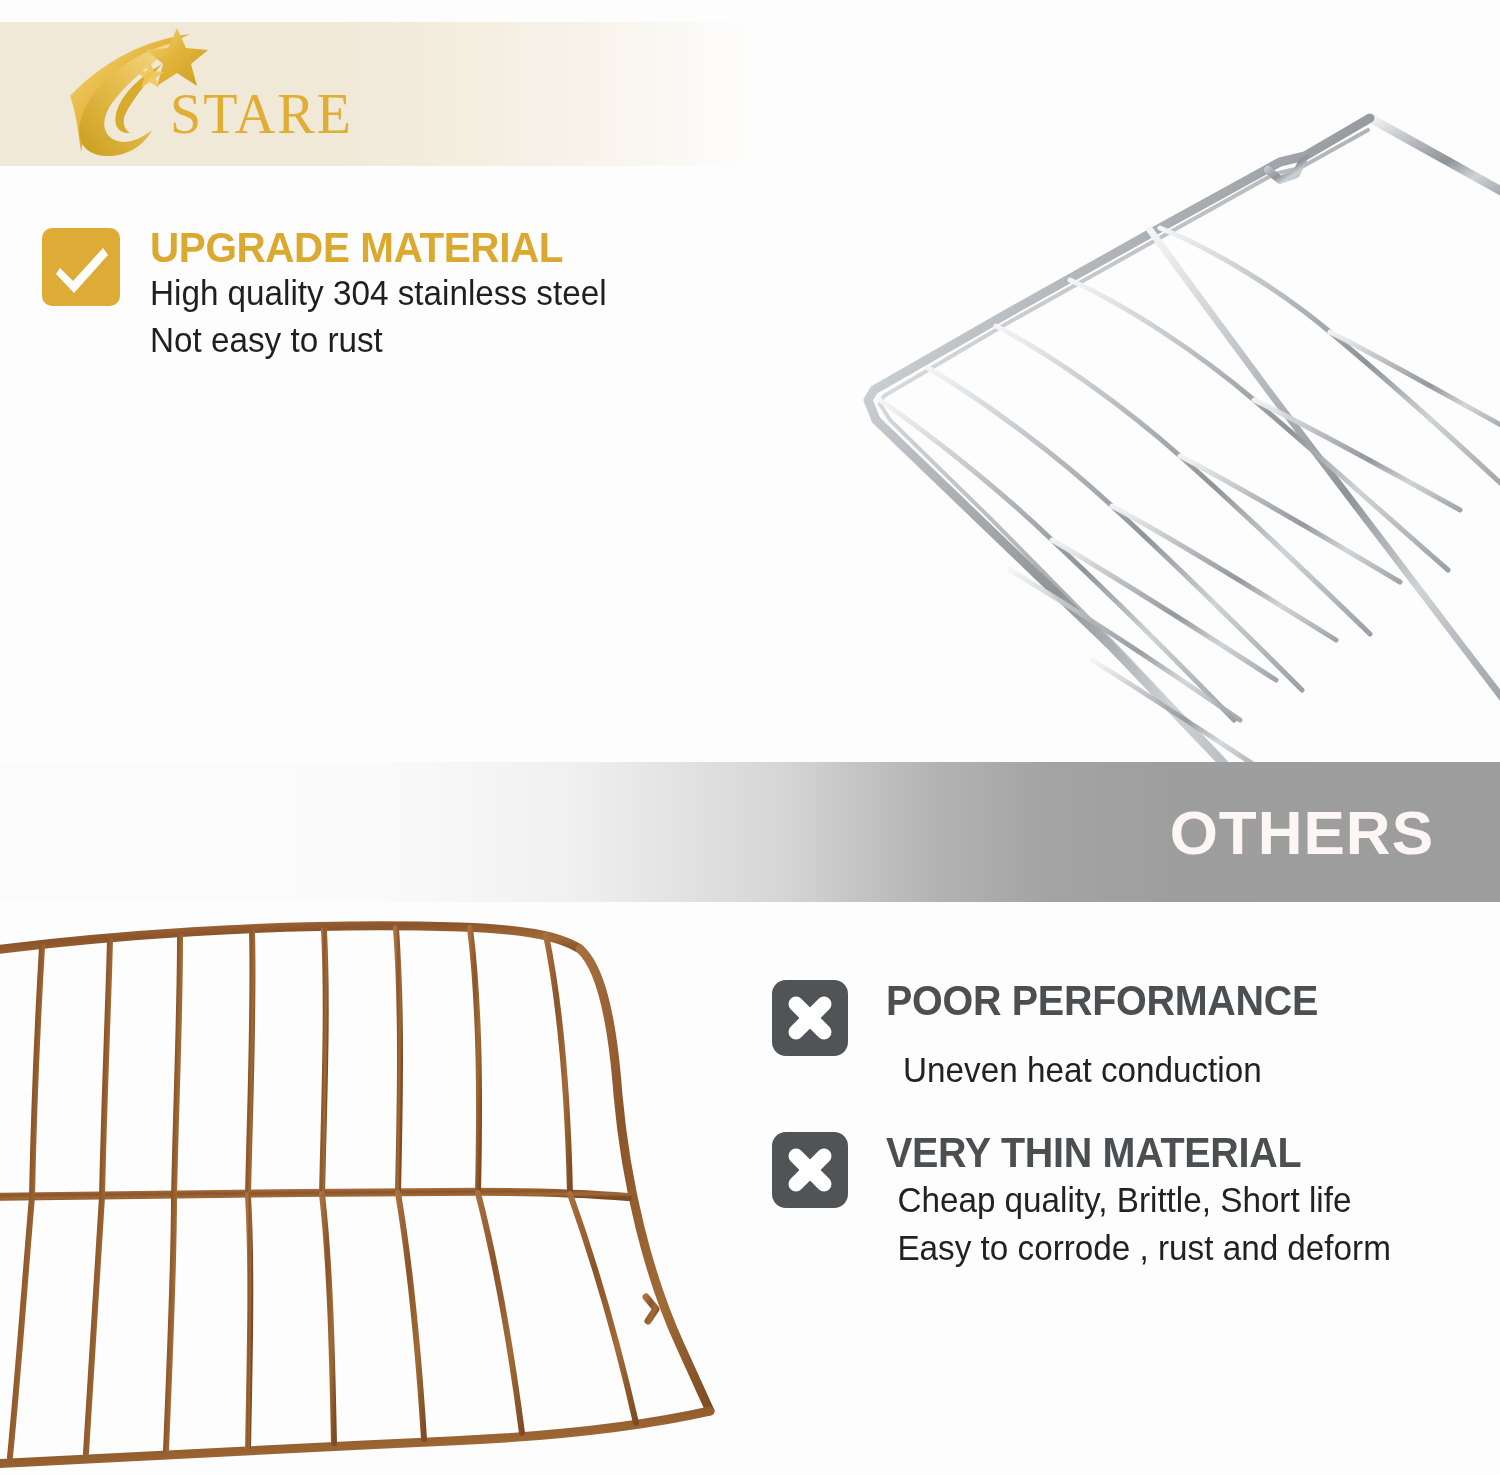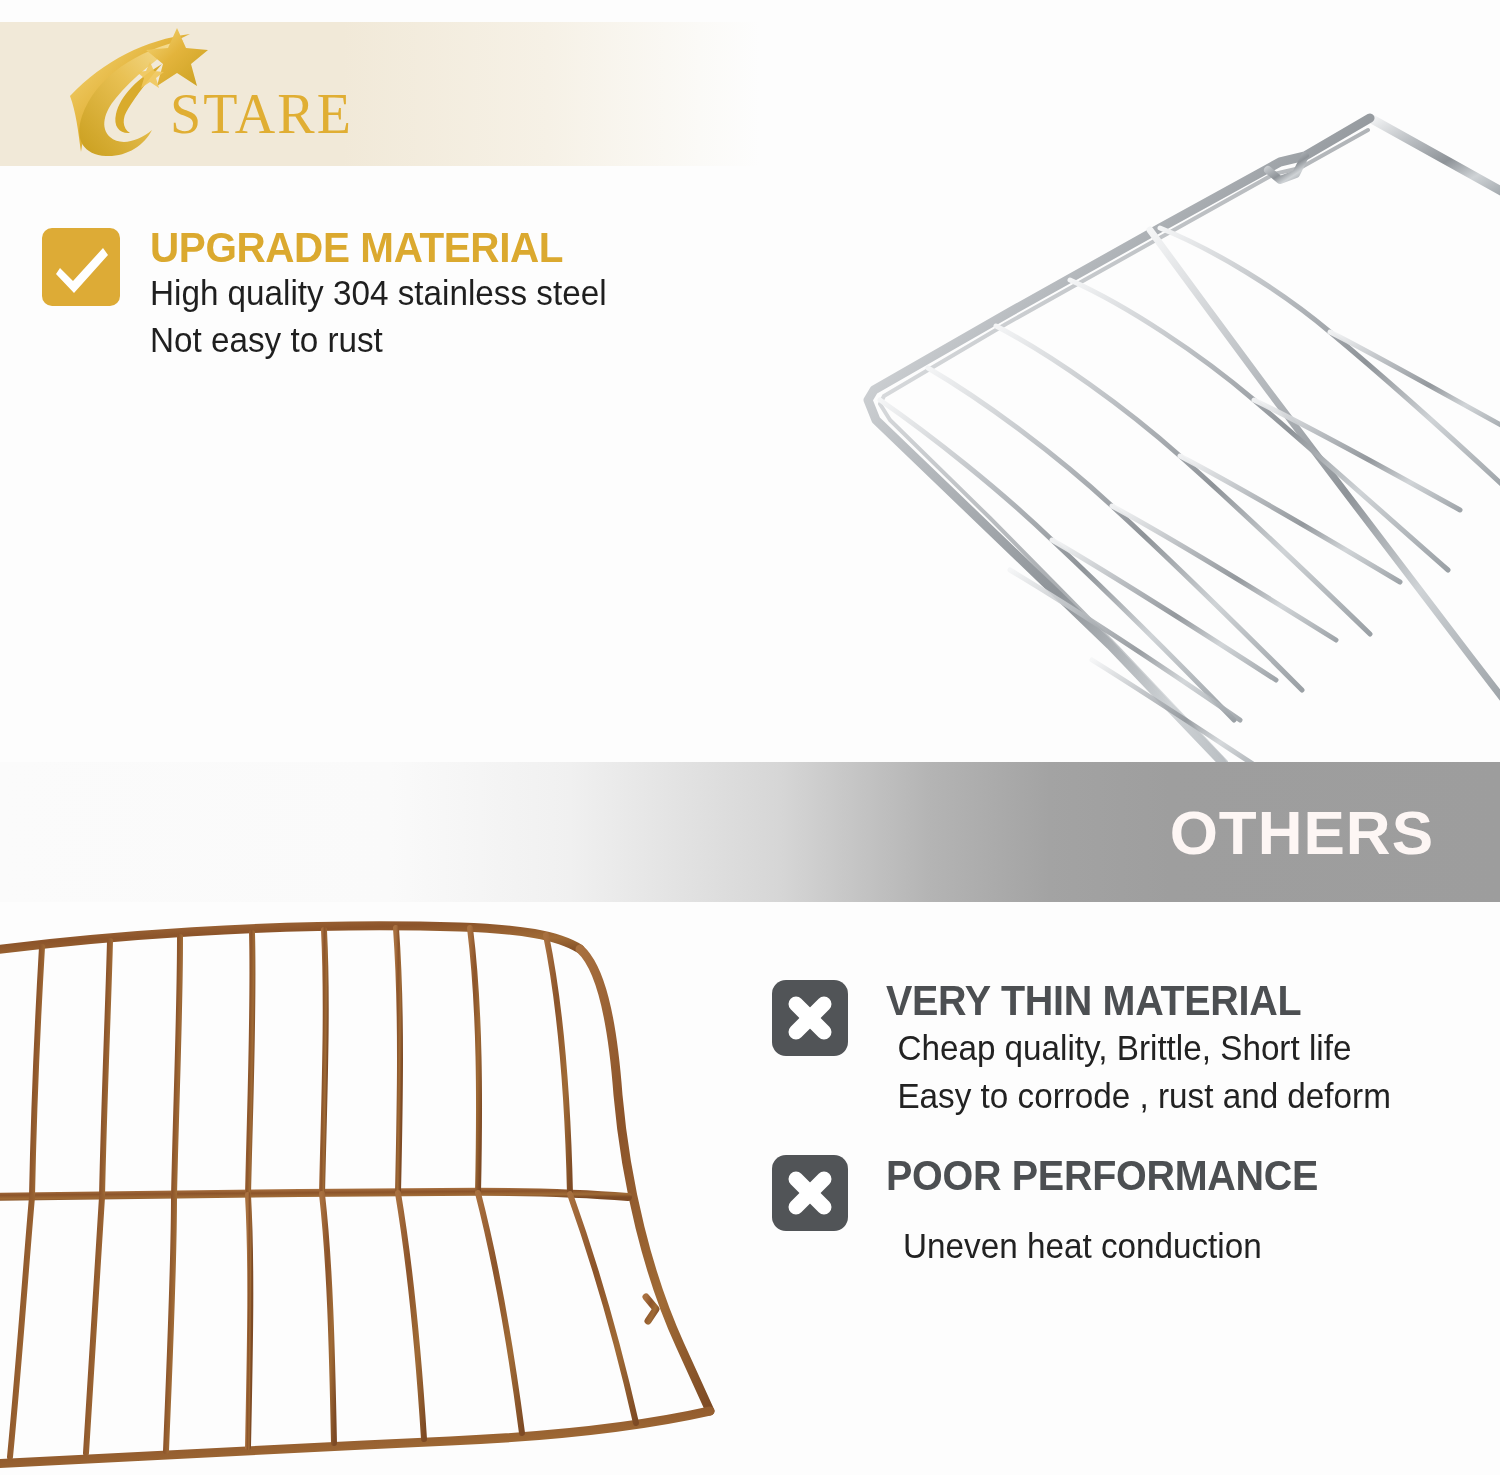--- a/index.html
+++ b/index.html
@@ -308,48 +308,48 @@
         <path d="M418 288 C430 360 438 440 444 534" stroke-width="6"></path>
         <path d="M498 288 C516 358 530 436 542 528" stroke-width="6"></path>
         <path d="M590 289 C614 356 636 430 656 518" stroke-width="6"></path>
 
         <path d="M666 392 L676 404 L668 416" stroke-width="7"></path>
       </g>
     </svg>
   </div>
 
   <div class="cons-list">
+
+    <div class="con-item i1">
+      <span class="icon-box">
+        <svg width="76" height="76" viewBox="0 0 76 76">
+          <g stroke="#ffffff" stroke-width="15" stroke-linecap="round">
+            <line x1="24" y1="24" x2="52" y2="52"></line>
+            <line x1="52" y1="24" x2="24" y2="52"></line>
+          </g>
+        </svg>
+      </span>
+      <div class="con-body">
+        <div class="con-title">POOR PERFORMANCE</div>
+        <div class="con-line">Uneven heat conduction</div>
+      </div>
+    </div>
 
     <div class="con-item i0">
       <span class="icon-box">
         <svg width="76" height="76" viewBox="0 0 76 76">
           <g stroke="#ffffff" stroke-width="15" stroke-linecap="round">
             <line x1="24" y1="24" x2="52" y2="52"></line>
             <line x1="52" y1="24" x2="24" y2="52"></line>
           </g>
         </svg>
       </span>
       <div class="con-body">
         <div class="con-title">VERY THIN MATERIAL</div>
         <div class="con-line">Cheap quality, Brittle, Short life</div>
         <div class="con-line">Easy to corrode , rust and deform</div>
       </div>
     </div>
 
-    <div class="con-item i1">
-      <span class="icon-box">
-        <svg width="76" height="76" viewBox="0 0 76 76">
-          <g stroke="#ffffff" stroke-width="15" stroke-linecap="round">
-            <line x1="24" y1="24" x2="52" y2="52"></line>
-            <line x1="52" y1="24" x2="24" y2="52"></line>
-          </g>
-        </svg>
-      </span>
-      <div class="con-body">
-        <div class="con-title">POOR PERFORMANCE</div>
-        <div class="con-line">Uneven heat conduction</div>
-      </div>
-    </div>
-
 
   </div>
 
 </div>
 
 </body></html>

